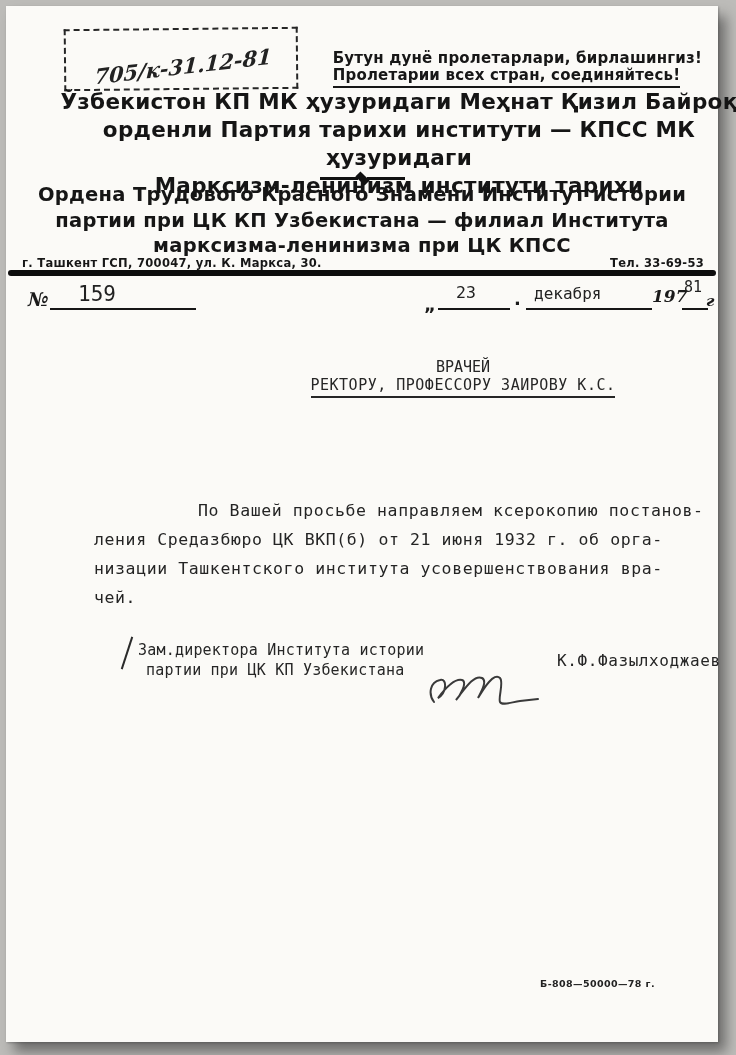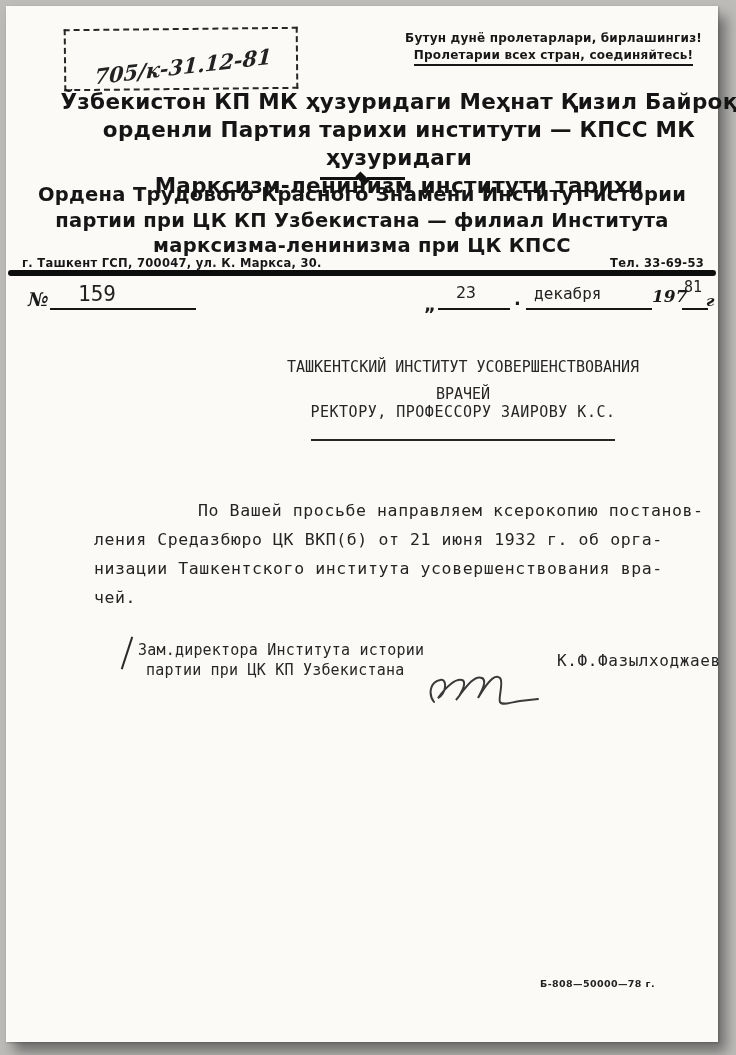--- a/index.html
+++ b/index.html
@@ -28,22 +28,22 @@
   .stamp-hand {
     position:absolute; left:28px; top:24px;
     font-family:"DejaVu Serif", serif; font-style:italic; font-weight:bold;
     font-size:21px; color:#222;
     transform:rotate(-6deg) skewX(-10deg);
     white-space:nowrap;
   }
 
   
   .slogan {
-    position:absolute; right:16px; top:24px;
-    text-align:center; font-weight:bold; font-size:12px; line-height:17px;
+    position:absolute; right:16px; top:44px;
+    font-weight:bold; font-size:15px; line-height:17px;
     color:#171717; letter-spacing:.2px; white-space:nowrap;
   }
   .slogan .u { border-bottom:2px solid #171717; padding-bottom:2px; }
 
   
   .head-uz {
     position:absolute; left:0; top:82px; width:100%;
     text-align:center; font-weight:bold; font-size:21.5px; line-height:28px;
     color:#151515; letter-spacing:.3px;margin-left:37px;
   }
@@ -98,21 +98,21 @@
   }
 
   
   .recipient {
     position:absolute; left:234px; top:352px; width:446px;
     text-align:center; color:#262626;
     font-family:"DejaVu Sans Mono", monospace; font-size:15px;
   }
   .recipient .r1 { margin-bottom:9px; }
   .recipient .r2 { margin-bottom:0; }
-  .recipient .r3 { display:inline-block; border-bottom:2px solid #262626; padding-bottom:18px; letter-spacing:.5px; }
+  .recipient .r3 { display:inline-block; border-bottom:2px solid #262626; padding-bottom:2px; letter-spacing:.5px; }
 
   
   .body-text {
     position:absolute; left:88px; top:490px; width:616px;
     font-family:"DejaVu Sans Mono", monospace; font-size:16.5px; line-height:29px;
     color:#242424; letter-spacing:.6px; white-space:nowrap;
   }
   .body-text .indent { padding-left:104px; }
 
   
@@ -189,21 +189,20 @@
     <span class="q-close">.</span>
     <span class="line month-line"></span>
     <span class="month-value mono">декабря</span>
     <span class="year-pre">197</span>
     <span class="line year-line"></span>
     <span class="year-typed mono">81</span>
     <span class="year-suffix">г</span>
   </div>
 
   <div class="recipient">
-    <div class="r1">ТАШКЕНТСКИЙ ИНСТИТУТ УСОВЕРШЕНСТВОВАНИЯ</div>
     <div class="r2">ВРАЧЕЙ</div>
     <div><span class="r3">РЕКТОРУ, ПРОФЕССОРУ ЗАИРОВУ К.С.</span></div>
   </div>
 
   <div class="body-text">
     <div class="indent">По Вашей просьбе направляем ксерокопию постанов-</div>
     <div>ления Средазбюро ЦК ВКП(б) от 21 июня 1932 г. об орга-</div>
     <div>низации Ташкентского института усовершенствования вра-</div>
     <div>чей.</div>
   </div>

